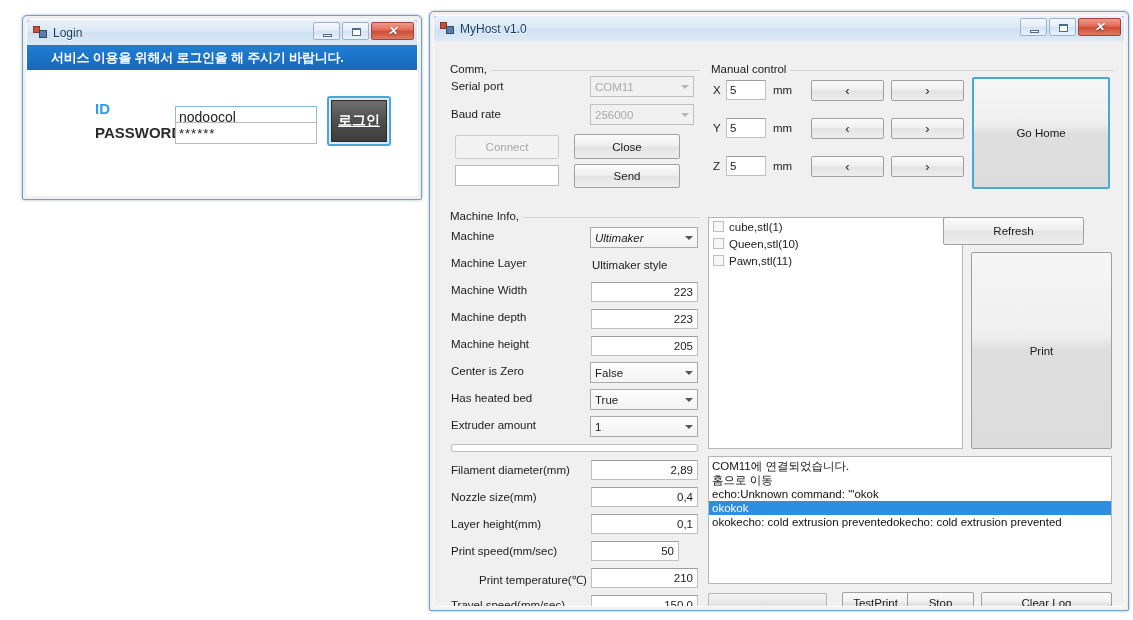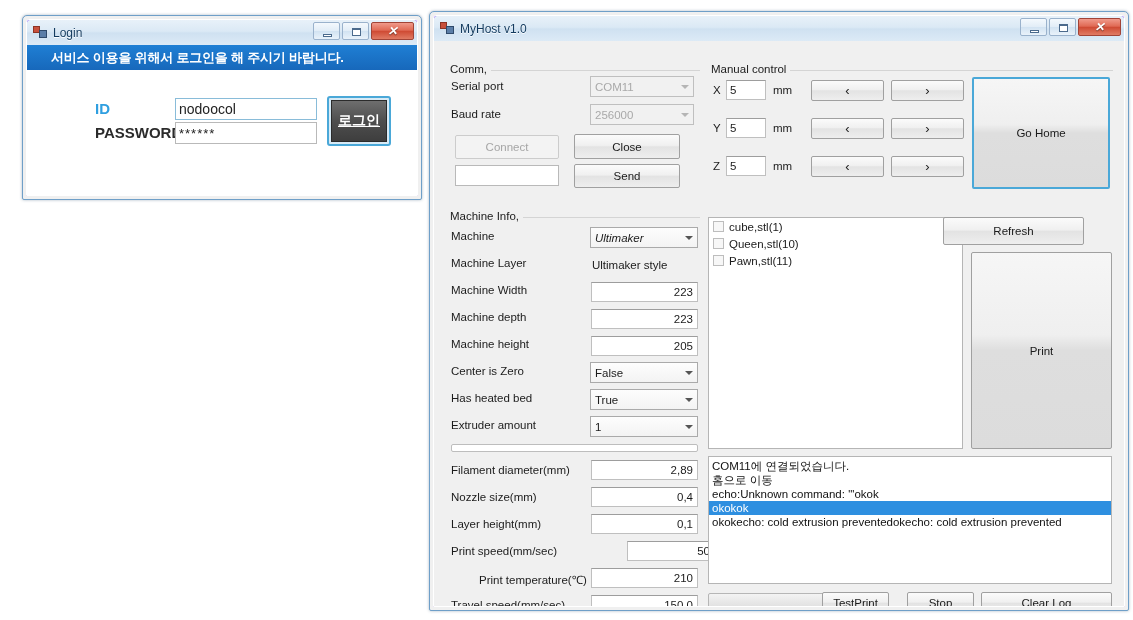--- a/index.html
+++ b/index.html
@@ -94,21 +94,21 @@
   .login-lbl.pw { color: #2b2b2b; }
   .txt {
     background: #ffffff;
     border: 1px solid #b9b9b9;
     font-family: "Liberation Sans", sans-serif;
     font-size: 12px;
     color: #222;
     padding: 1px 3px;
     outline: none;
   }
-  #idField { position:absolute; left:148px; top:28px; width:142px; height:22px; border-color:#89bcd9; font-size:14px; }
+  #idField { position:absolute; left:148px; top:36px; width:142px; height:22px; border-color:#89bcd9; font-size:14px; }
   #pwField { position:absolute; left:148px; top:52px; width:142px; height:22px; font-size:13px; letter-spacing:1px; }
   #loginBtnWrap {
     position: absolute; left: 300px; top: 26px;
     width: 64px; height: 50px;
     border: 2px solid #4aa8d8;
     border-radius: 3px;
     padding: 2px;
     background: #d8eaf5;
   }
   #loginBtn {
@@ -380,21 +380,21 @@
             </div>
           <div class="pbar" style="left:1px; top:227px; width:247px; height:8px;"></div>
           <div id="settingRows">
               <div class="lbl" style="left: 1px; top: 247px;">Filament diameter(mm)</div>
               <div class="numbox" style="left: 141px; top: 243px; width: 107px;">2,89</div>
               <div class="lbl" style="left: 1px; top: 274px;">Nozzle size(mm)</div>
               <div class="numbox" style="left: 141px; top: 270px; width: 107px;">0,4</div>
               <div class="lbl" style="left: 1px; top: 301px;">Layer height(mm)</div>
               <div class="numbox" style="left: 141px; top: 297px; width: 107px;">0,1</div>
               <div class="lbl" style="left: 1px; top: 328px;">Print speed(mm/sec)</div>
-              <div class="numbox" style="left: 141px; top: 324px; width: 88px; margin-left: 36px;">50</div>
+              <div class="numbox" style="left: 141px; top: 324px; width: 88px;">50</div>
               <div class="lbl" style="left: 1px; top: 355px; margin-left: 28px;">Print temperature(℃)</div>
               <div class="numbox" style="left: 141px; top: 351px; width: 107px;">210</div>
               <div class="lbl" style="left: 1px; top: 382px;">Travel speed(mm/sec)</div>
               <div class="numbox" style="left: 141px; top: 378px; width: 107px;">150,0</div>
             </div>
         </div>
 
         <div class="grp" style="left:277px; top:29px; width:402px; height:130px;">
           <div class="grp-line"></div>
           <div class="grp-cap">Manual control</div>
@@ -441,21 +441,21 @@
           <div id="logLines" style="padding-top:2px;">
               <div class="logline">COM11에 연결되었습니다.</div>
               <div class="logline">홈으로 이동</div>
               <div class="logline">echo:Unknown command: "'okok</div>
               <div class="logline sel" style="background: rgb(46, 143, 224);">okokok</div>
               <div class="logline">okokecho: cold extrusion preventedokecho: cold extrusion prevented</div>
             </div>
         </div>
 
         <div class="pbar filled" style="left:274px; top:552px; width:119px; height:21px;"></div>
-        <div class="btn" style="left:388px; top:551px; width:67px; height:22px;">TestPrint</div>
+        <div class="btn" style="left:408px; top:551px; width:67px; height:22px;">TestPrint</div>
         <div class="btn" style="left:473px; top:551px; width:67px; height:22px;">Stop</div>
         <div class="btn" style="left:547px; top:551px; width:131px; height:22px;">Clear Log</div>
 
       </div>
     </div>
   </div>
 
 </div>
 
 </body></html>

